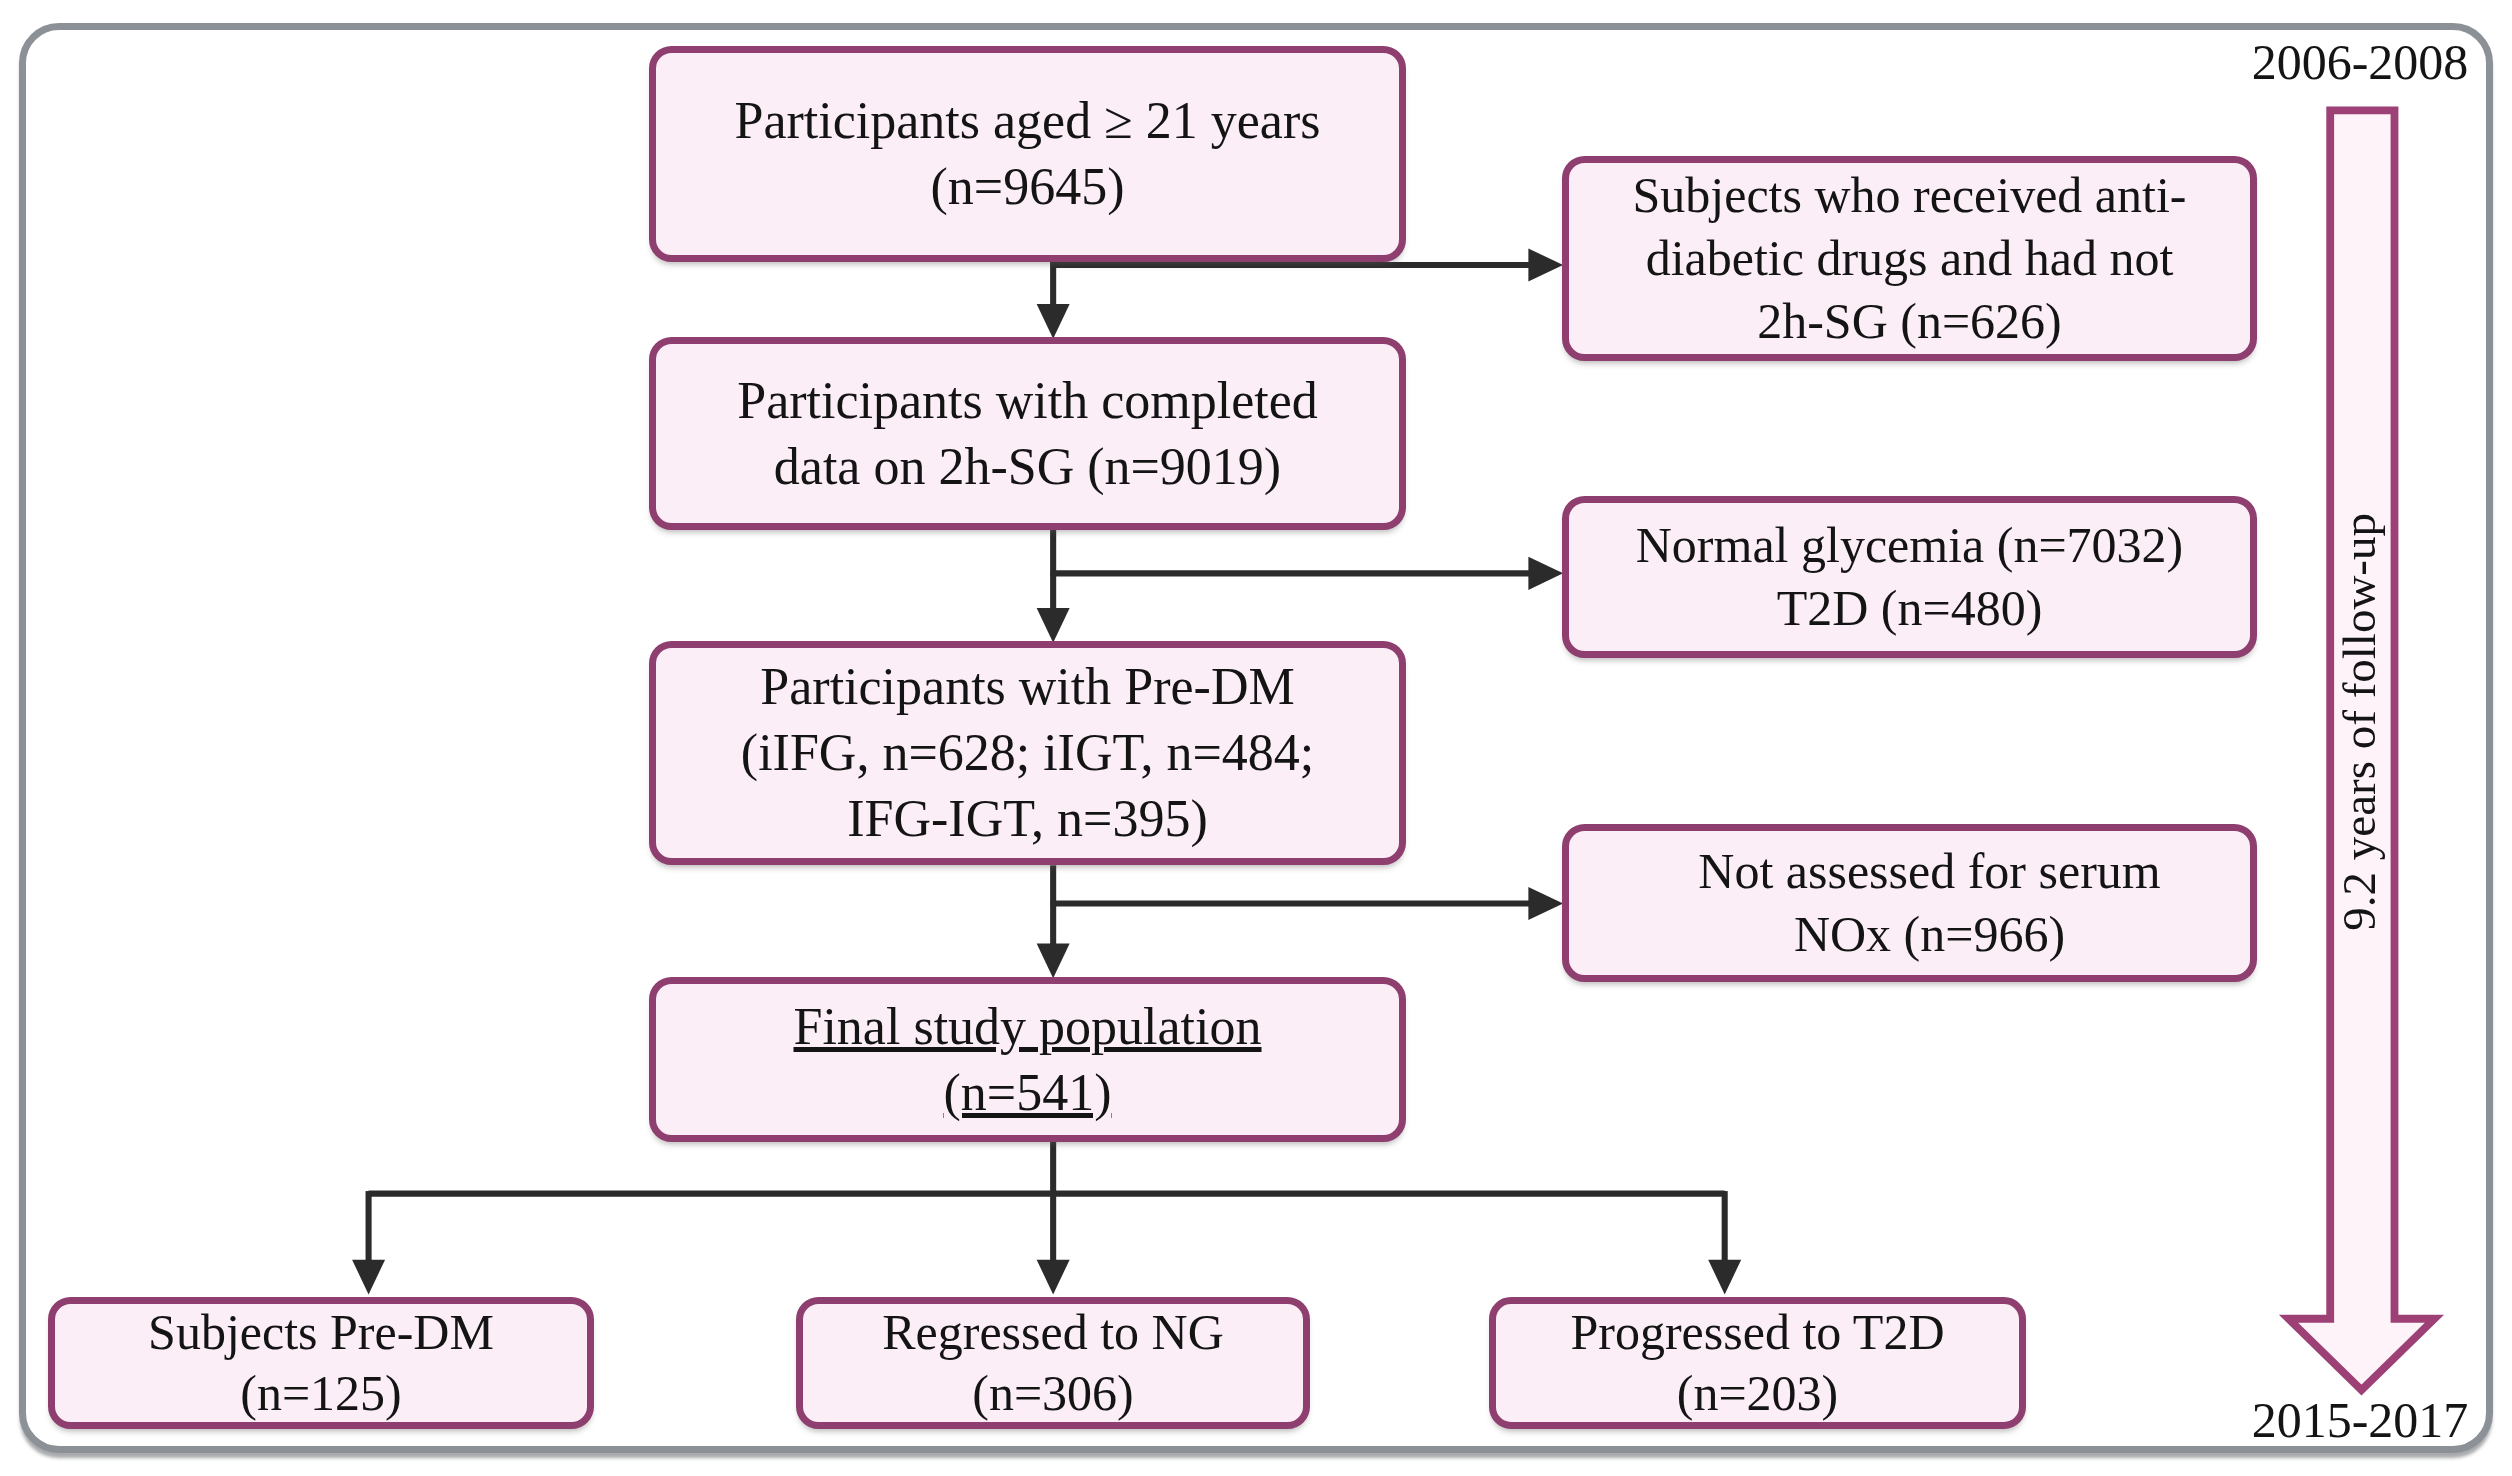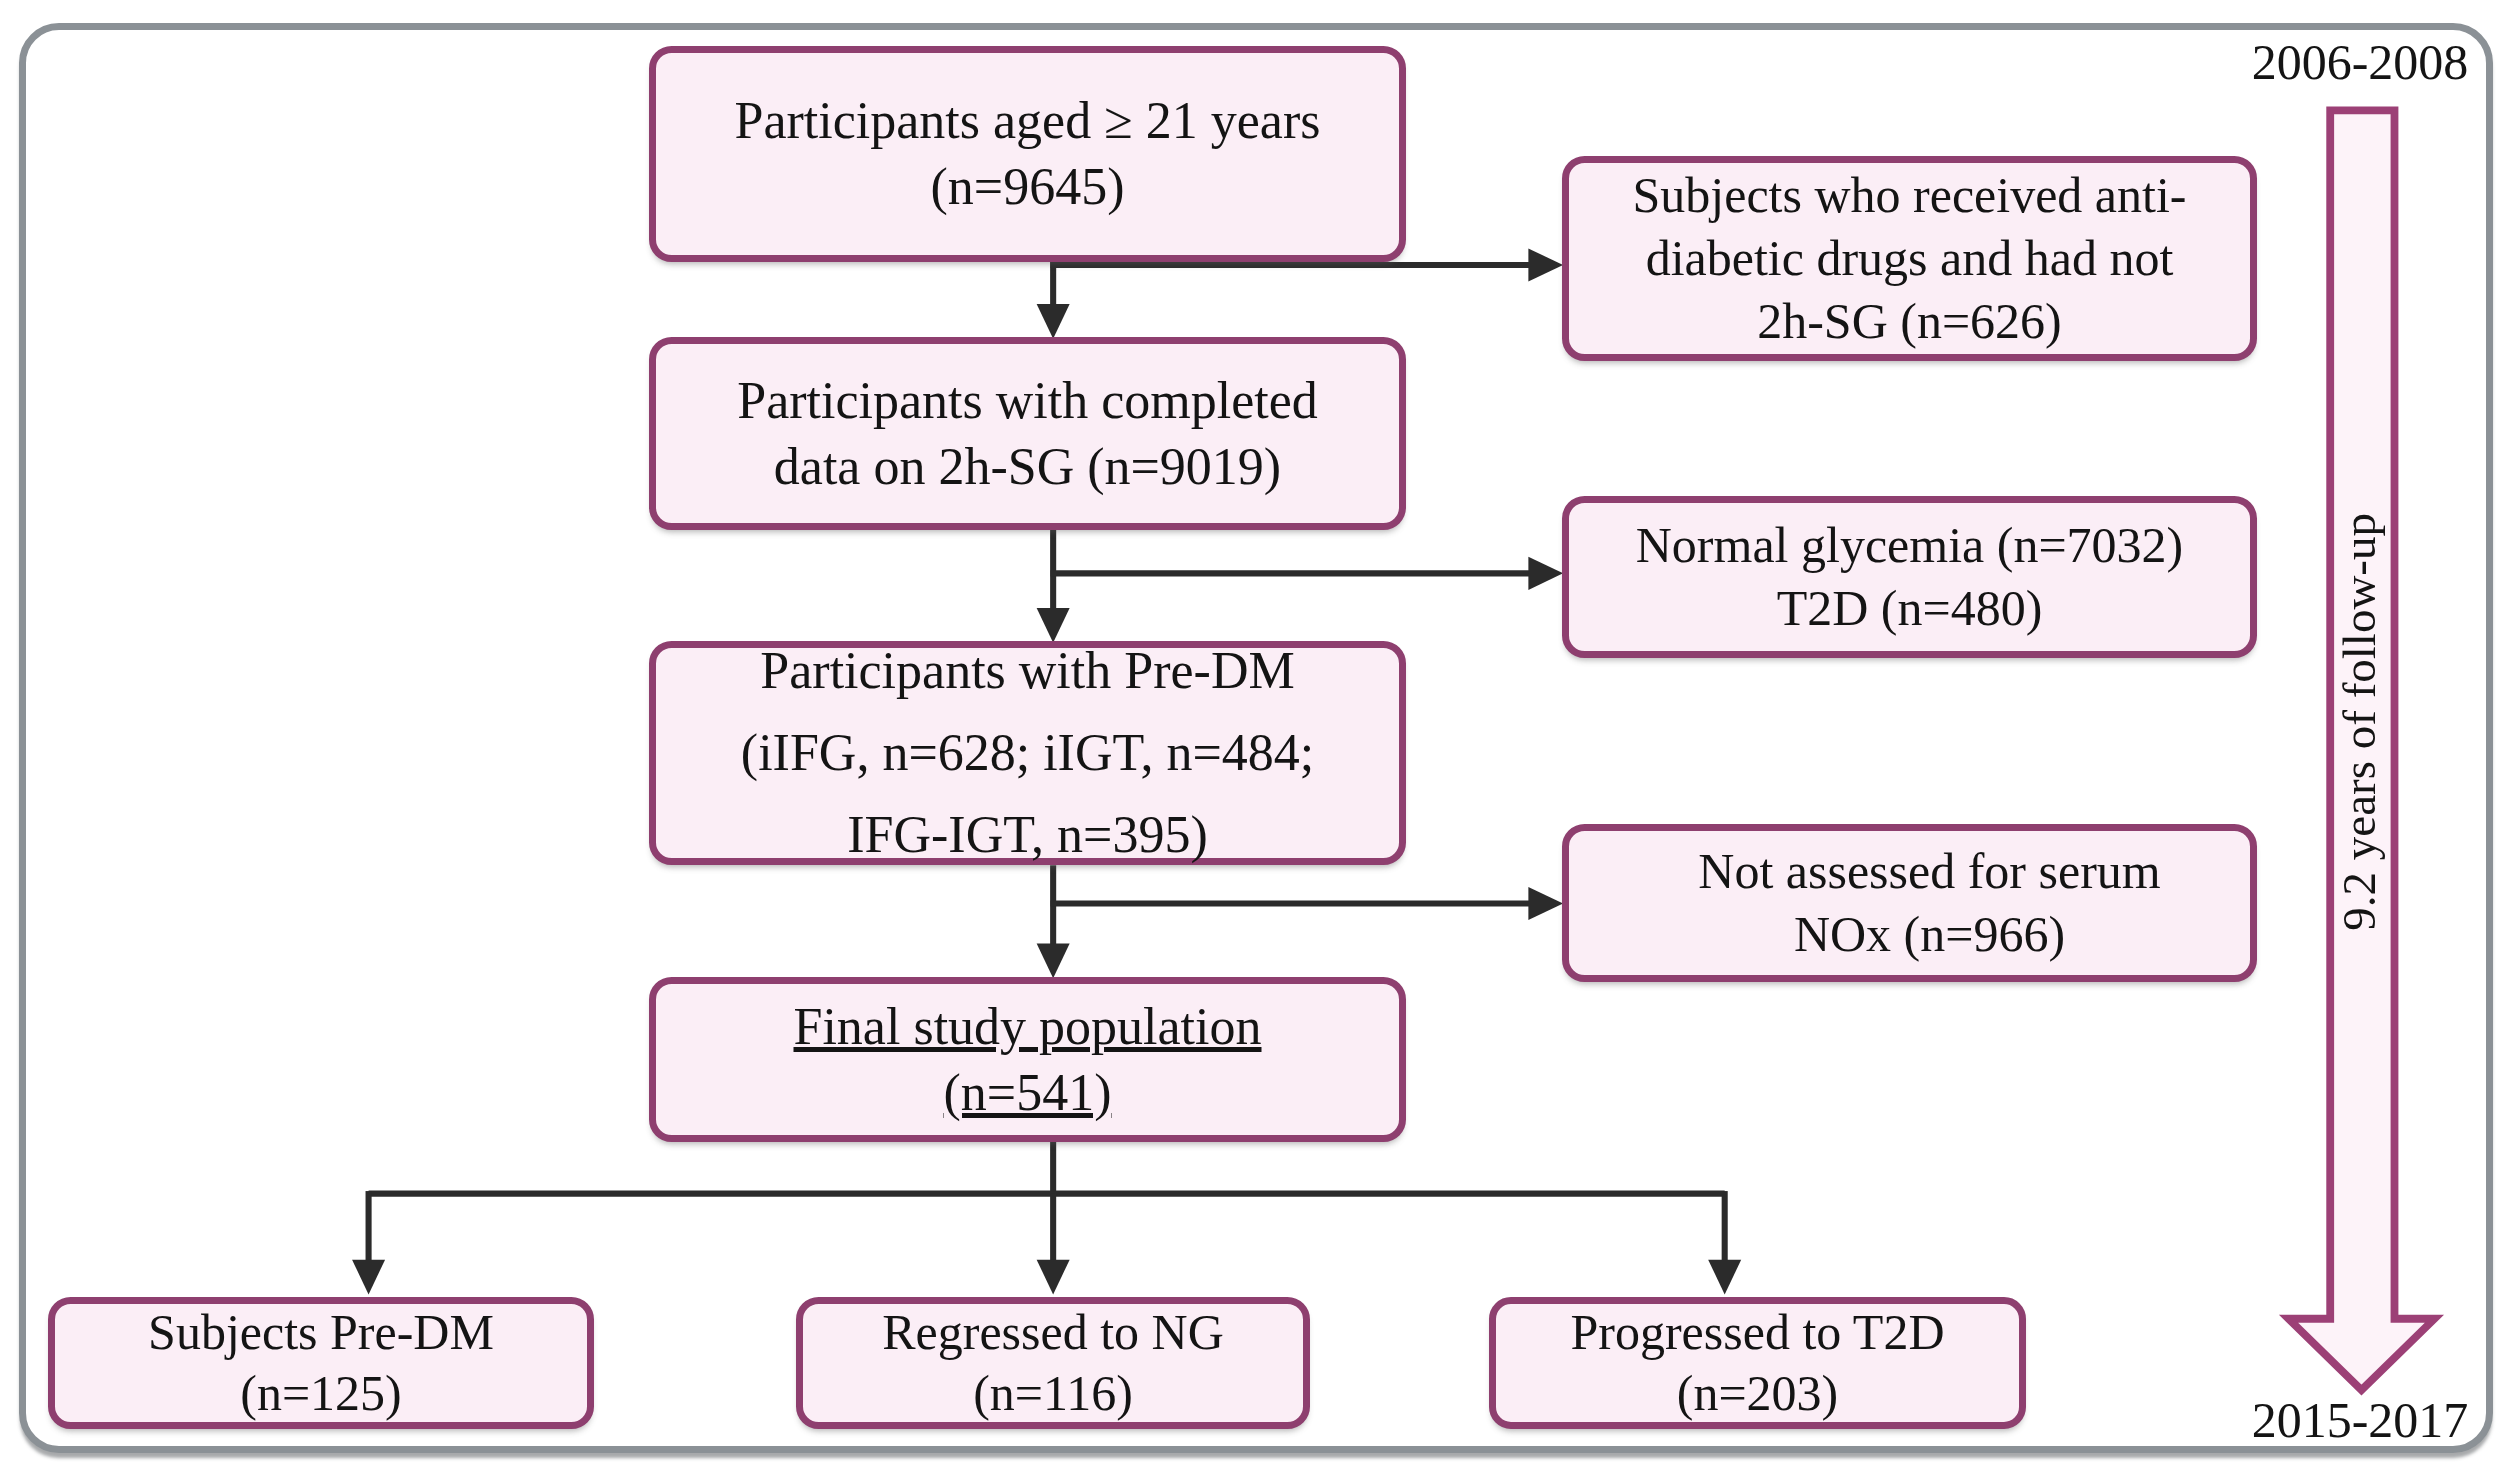--- a/index.html
+++ b/index.html
@@ -29,21 +29,21 @@
     text-align:center;
     box-shadow:0 5.2px 6px -3.5px rgba(90,90,90,.45);
     box-sizing:border-box;
   }
   .fbox span{display:block;}
   .main-box{left:649px;width:757px;font-size:52px;line-height:66px;}
   .side-box{left:1562px;width:695px;font-size:50px;line-height:63px;}
   .out-box{top:1297px;height:132px;font-size:50px;line-height:61px;}
   #box-eligible{top:46px;height:216px;}
   #box-completed{top:337px;height:193px;}
-  #box-prediabetes{top:641px;height:224px;gap:16px;}
+  #box-prediabetes{top:641px;height:224px;}
   #box-final{top:977px;height:165px;text-decoration:underline;}
   #box-excl-1{top:156px;height:205px;}
   #box-excl-2{top:496px;height:162px;}
   #box-excl-3{top:824px;height:158px;padding-left:40px;}
   #box-out-1{left:48px;width:546px;}
   #box-out-2{left:768px;width:514px;margin-left:28px;}
   #box-out-3{left:1489px;width:537px;border-radius:22px;}
   .connectors{position:absolute;left:0;top:0;width:2512px;height:1476px;pointer-events:none;}
   .date-label{
     position:absolute;left:2207px;width:306px;
@@ -133,21 +133,21 @@
     <span>Not assessed for serum</span>
     <span>NOx (n=966)</span>
   </div>
 
   <div class="fbox out-box" id="box-out-1">
     <span>Subjects Pre-DM</span>
     <span>(n=125)</span>
   </div>
   <div class="fbox out-box" id="box-out-2">
     <span>Regressed to NG</span>
-    <span>(n=116)</span>
+    <span>(n=306)</span>
   </div>
   <div class="fbox out-box" id="box-out-3">
     <span>Progressed to T2D</span>
     <span>(n=203)</span>
   </div>
 
   <div class="date-label" id="date-start">2006-2008</div>
   <div class="date-label" id="date-end">2015-2017</div>
   <div class="followup-label-wrap">
     <span>9.2 years of follow-up</span>

